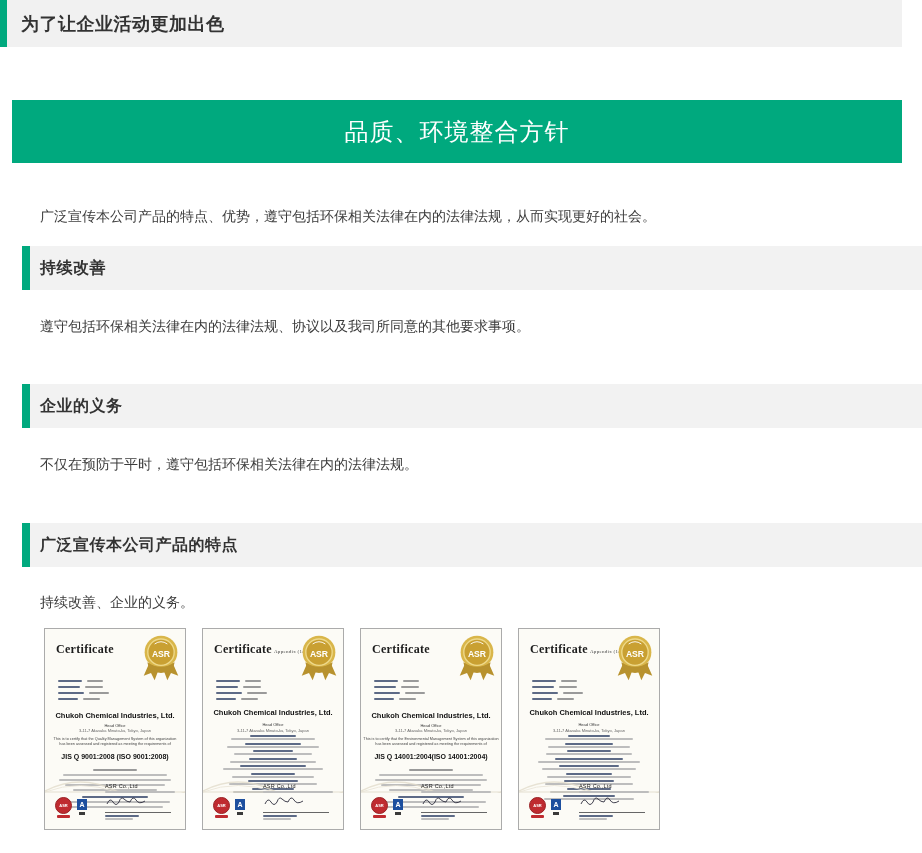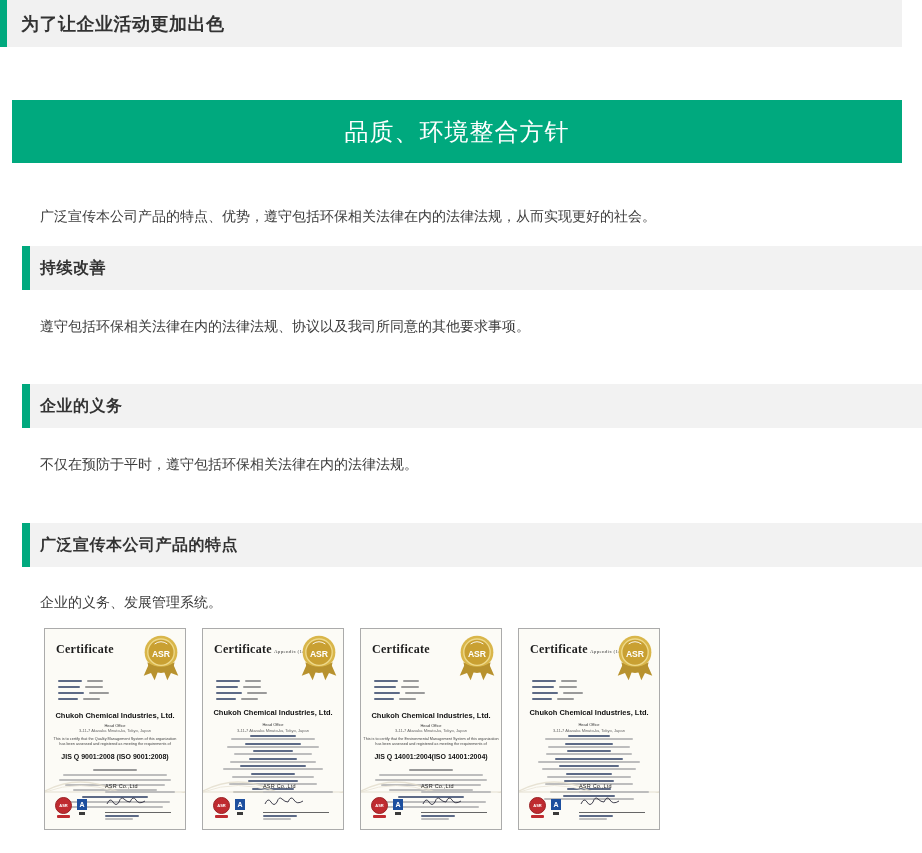--- a/index.html
+++ b/index.html
@@ -91,21 +91,21 @@
 <p class="para p-1">遵守包括环保相关法律在内的法律法规、协议以及我司所同意的其他要求事项。</p>
 
 <div class="sec-bar sec-2">
   <h2>企业的义务</h2>
 </div>
 <p class="para p-2">不仅在预防于平时，遵守包括环保相关法律在内的法律法规。</p>
 
 <div class="sec-bar sec-3">
   <h2>广泛宣传本公司产品的特点</h2>
 </div>
-<p class="para p-3">企业的义务、发展管理系统。</p>
+<p class="para p-3">持续改善、企业的义务。</p>
 
 <div class="certs">
 
   <div class="cert">
     <div class="cert-title">Certificate</div>
     <svg class="medal" width="40" height="50" viewBox="0 0 44 55">
       <path d="M10 30 L3 46 L11 43 L15 51 L21 35 Z" fill="#b8922e"></path>
       <path d="M34 30 L41 46 L33 43 L29 51 L23 35 Z" fill="#b8922e"></path>
       <circle cx="22" cy="20" r="18" fill="#d9b64a"></circle>
       <circle cx="22" cy="20" r="14.5" fill="#c9a032" stroke="#eed98a" stroke-width="1.5"></circle>

